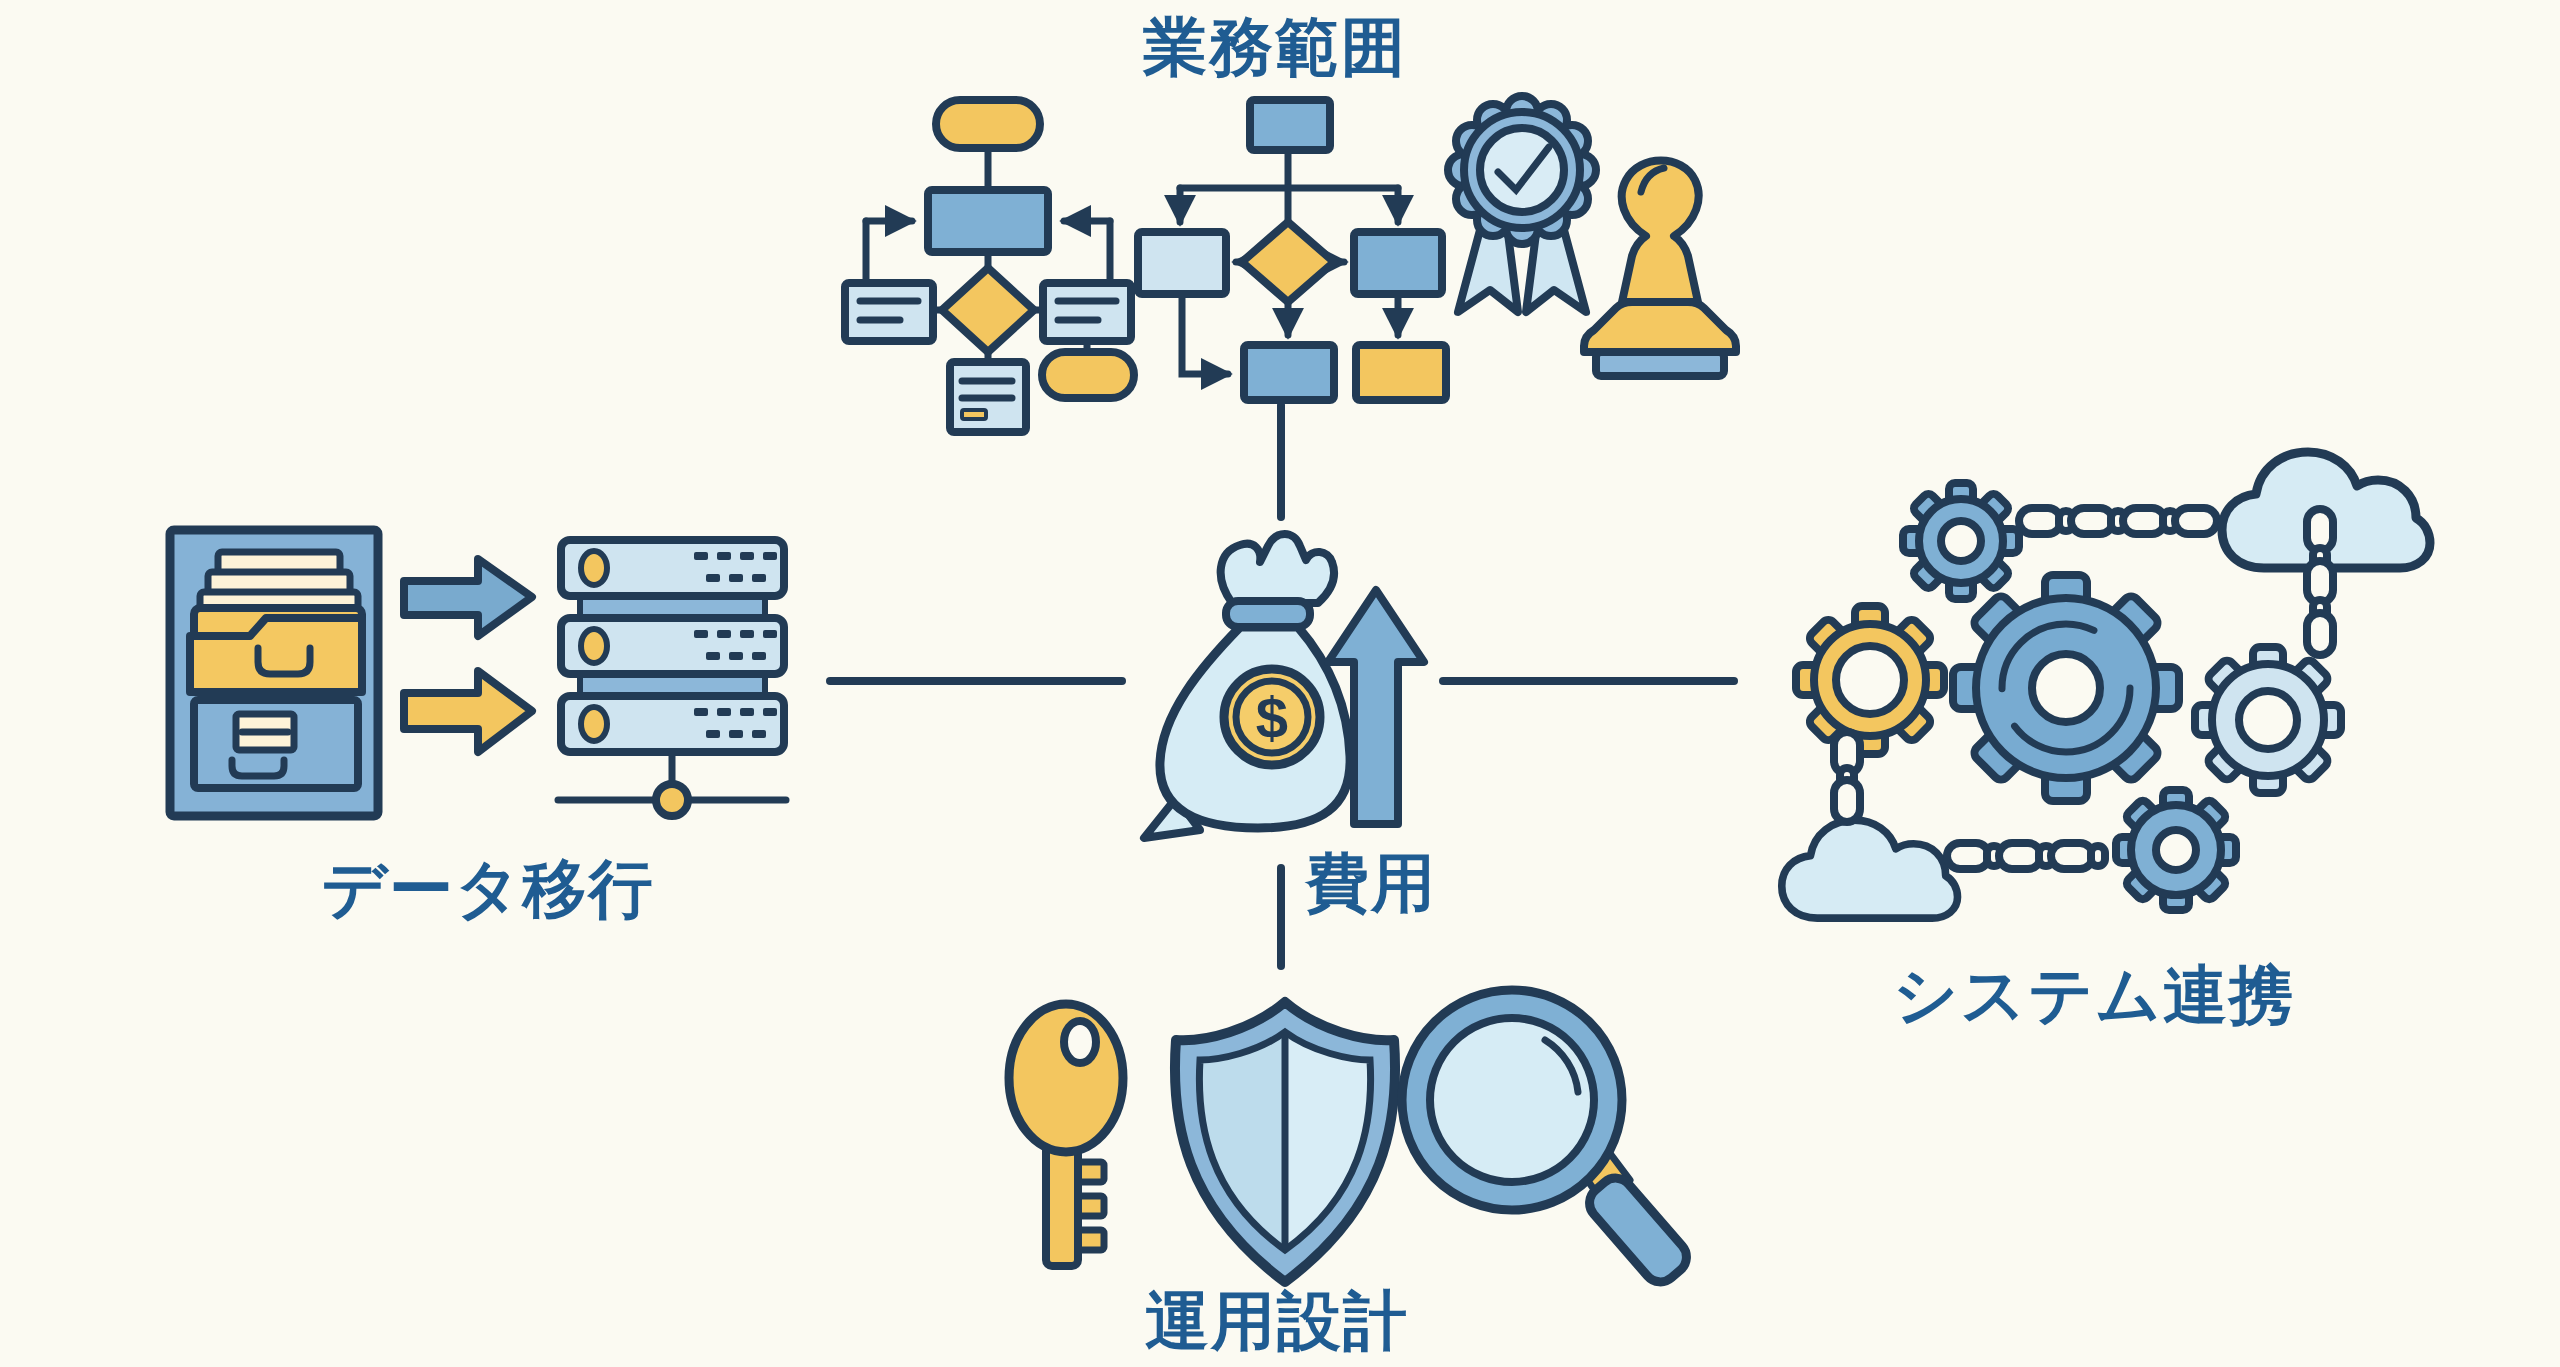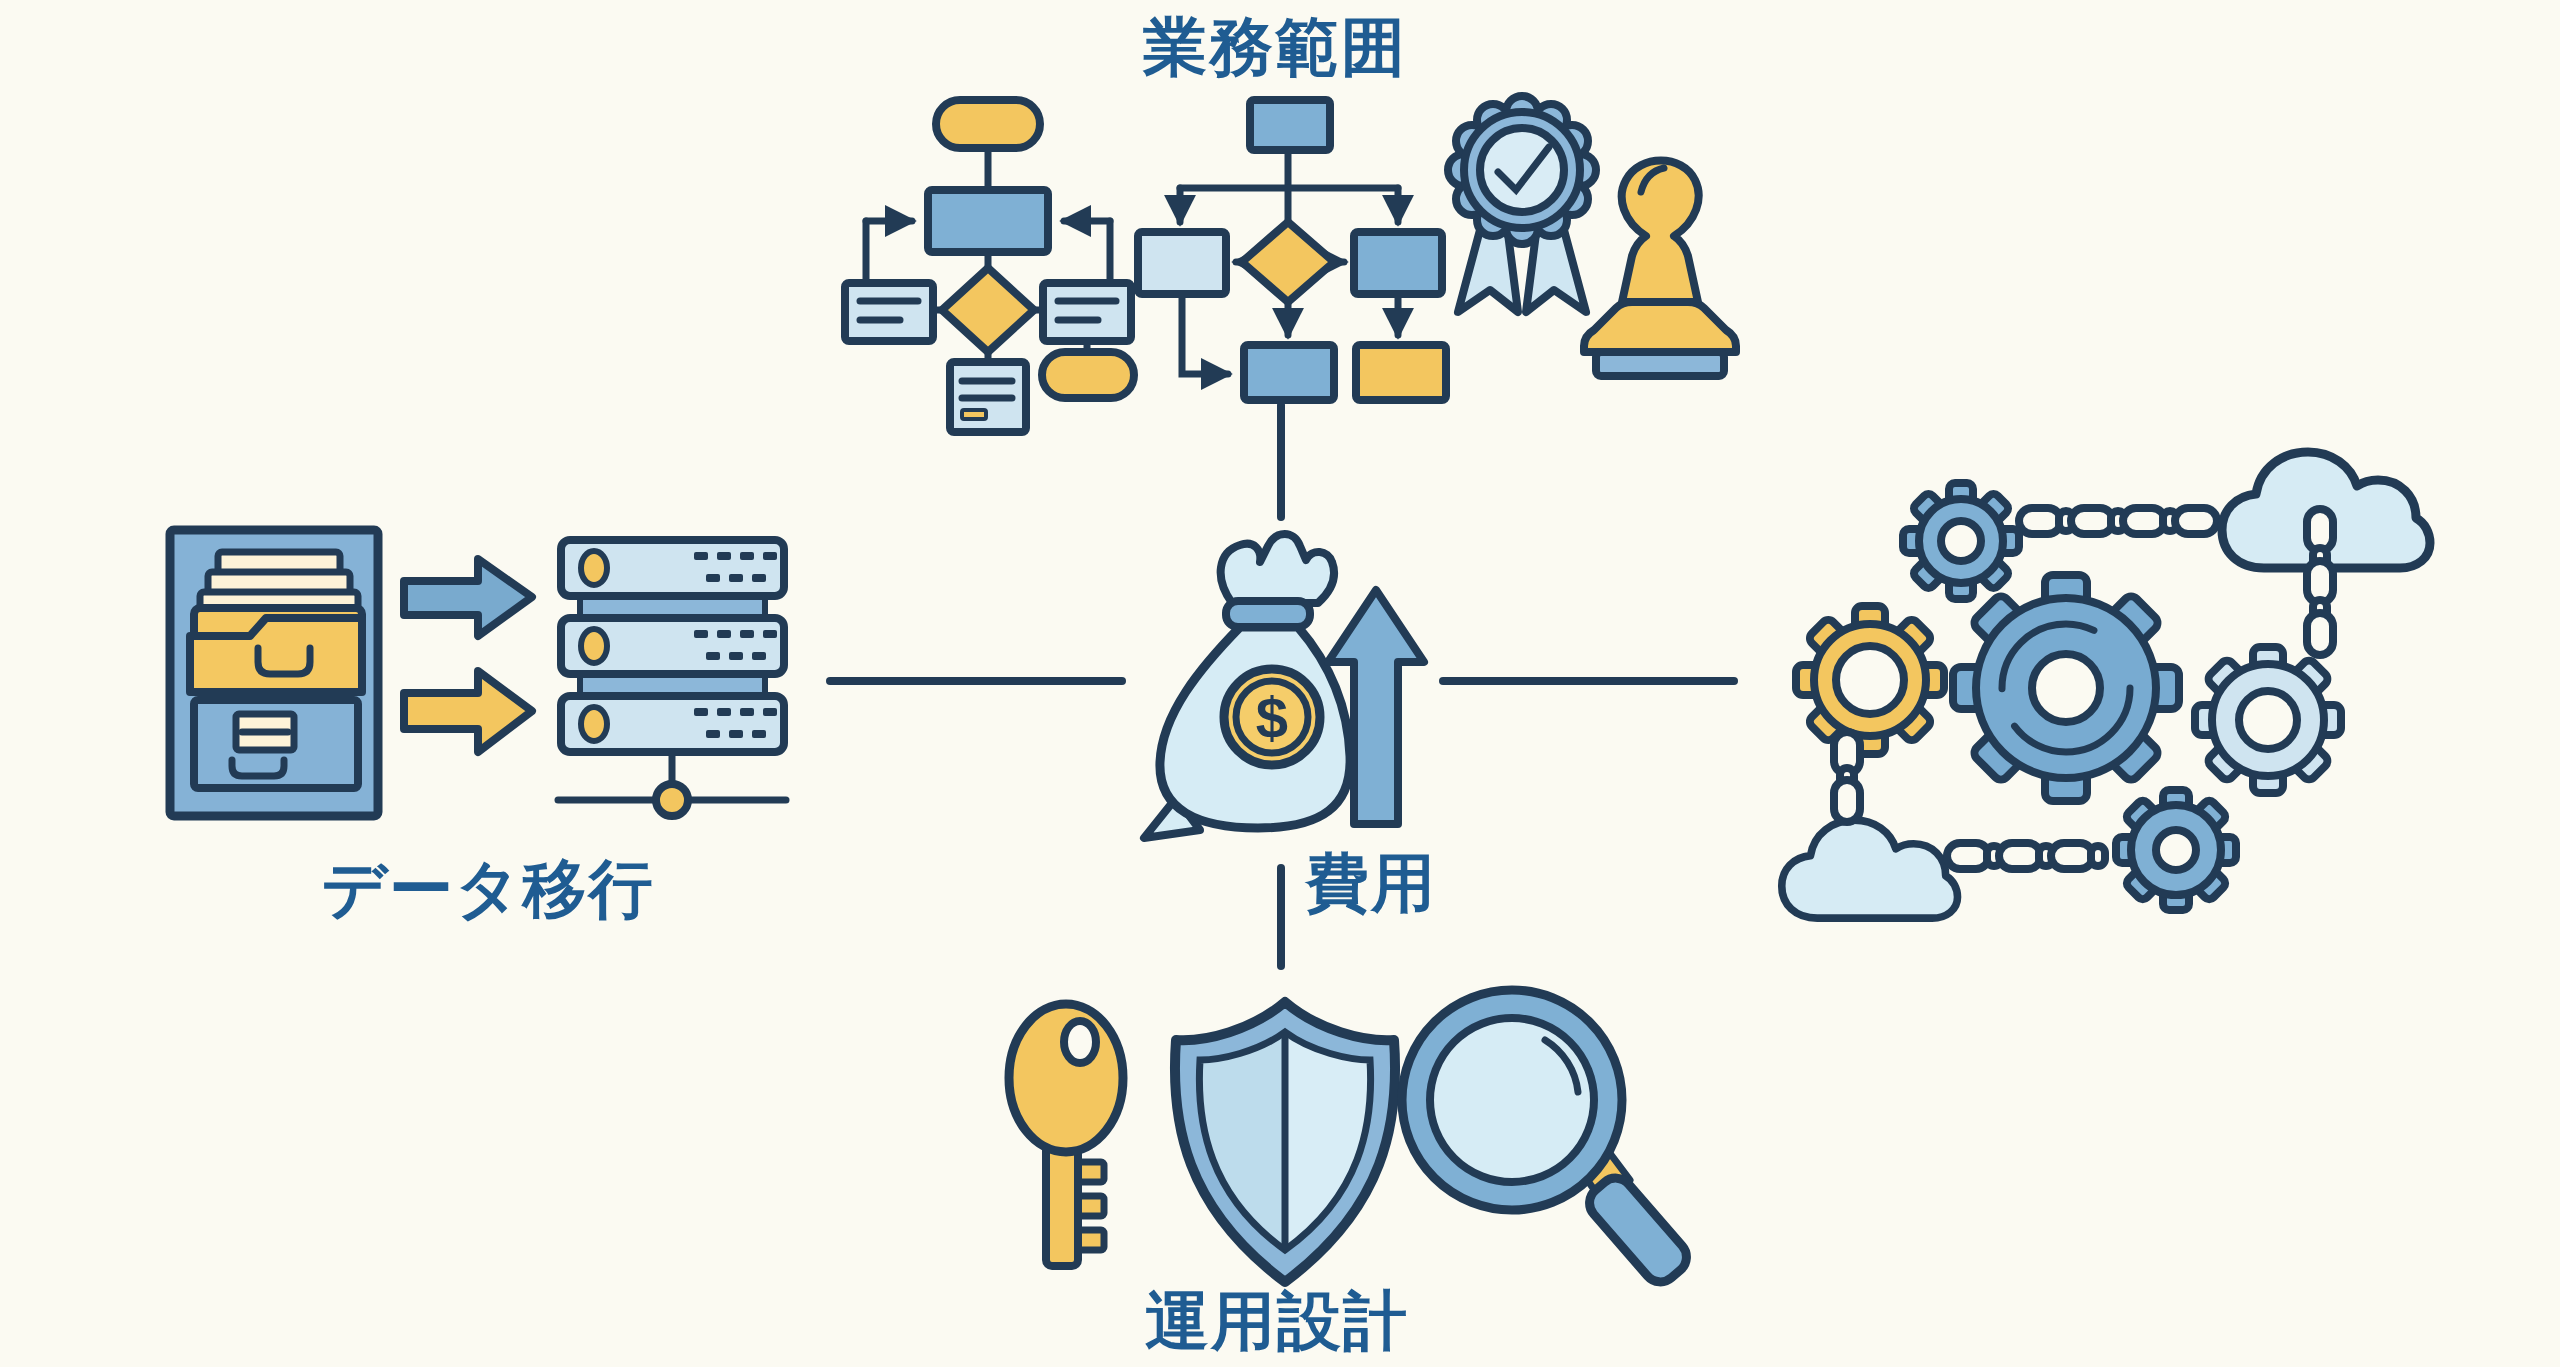--- a/index.html
+++ b/index.html
@@ -330,14 +330,15 @@
       <circle class="ink" cx="1512" cy="1100" r="110" fill="#7fb0d4" stroke-width="9"></circle>
       <circle class="ink" cx="1512" cy="1100" r="82" fill="#d6ecf5" stroke-width="8"></circle>
       <path class="fl" d="M 1545 1040 A 70 70 0 0 1 1578 1092" stroke-width="8"></path>
     </g>
   </g>
 </svg>
 
 <div class="lbl" style="left:1275px;top:4px;">業務範囲</div>
 <div class="lbl" style="left:476px;top:846px;margin-left:12px;">データ移行</div>
 <div class="lbl" style="left:1371px;top:840px;text-align:center;">費用</div>
+<div class="lbl" style="left:2094px;top:952px;">システム連携</div>
 <div class="lbl" style="left:1277px;top:1278px;">運用設計</div>
 </div>
 
 </body></html>

